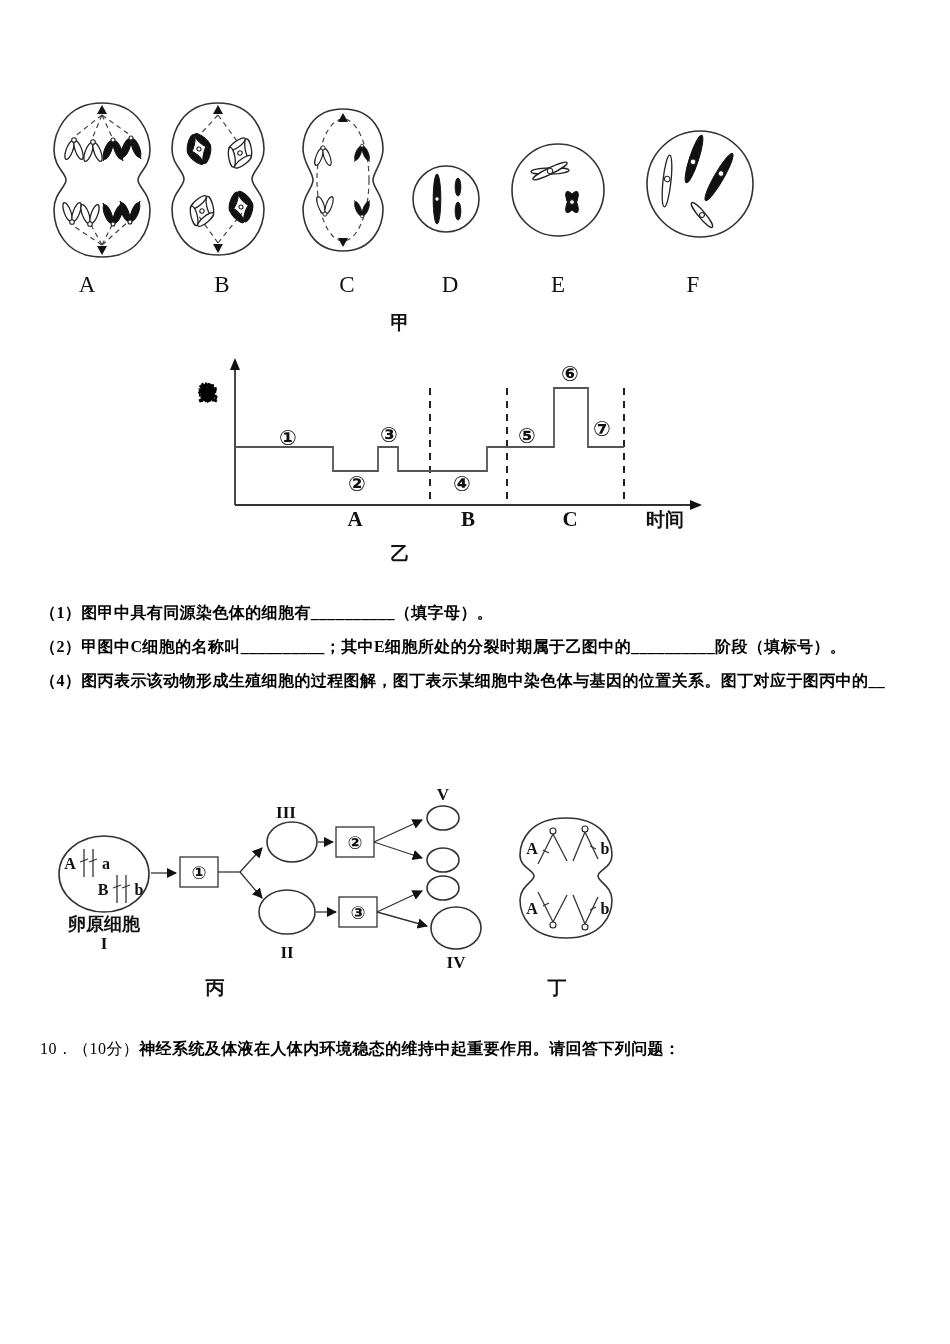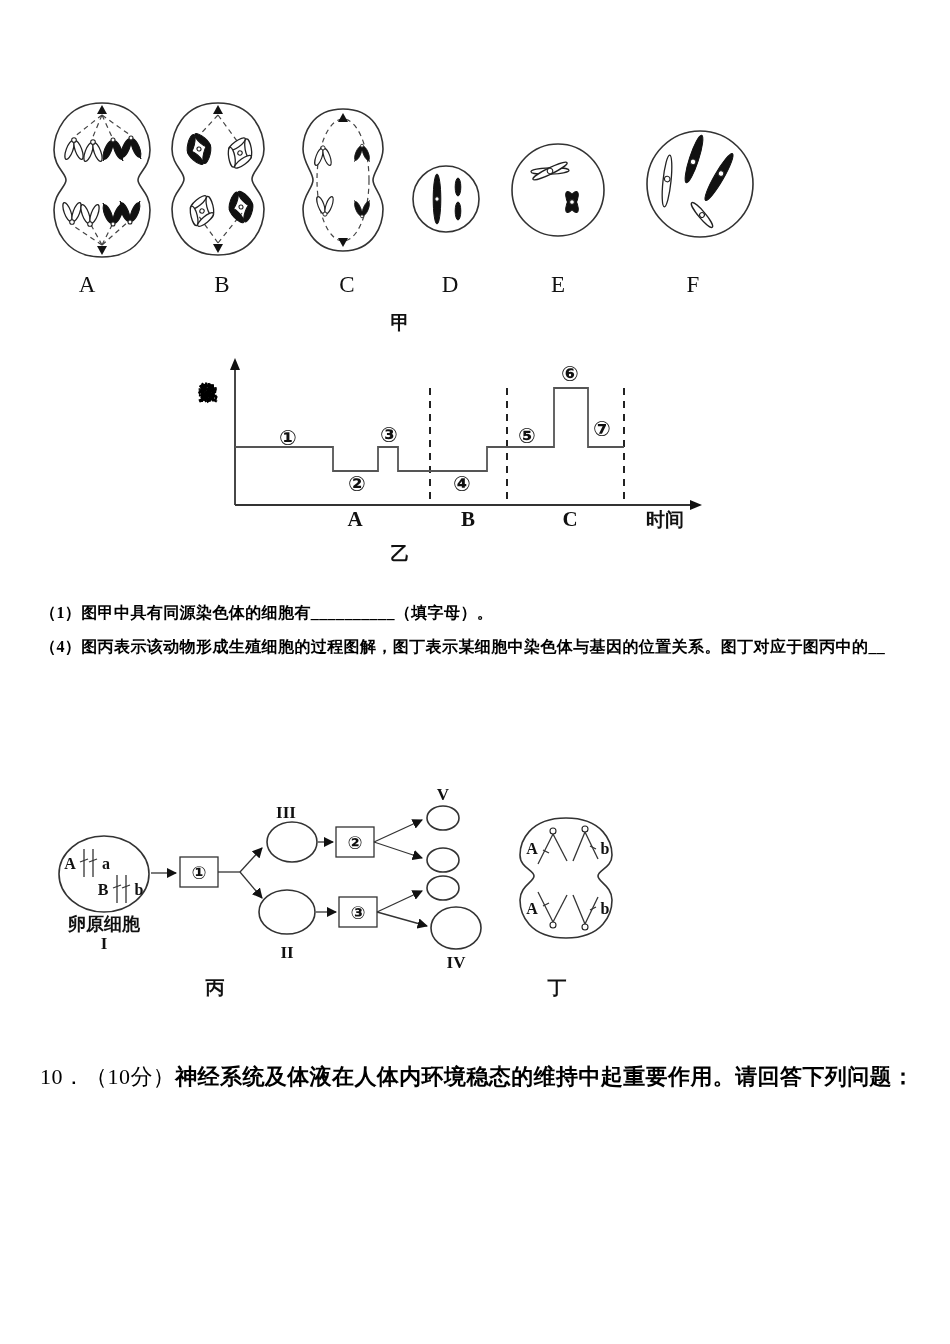--- a/index.html
+++ b/index.html
@@ -22,21 +22,21 @@
   .cellletter{font-size:23px;}
   .cap{font-size:19px;font-weight:700;}
   .romnum{font-size:17px;font-weight:700;}
   .genetxt{font-size:16px;font-weight:700;}
   .boxnum{font-family:"DejaVu Sans",sans-serif;font-size:18px;font-weight:700;}
   .cnlabel{font-size:18px;font-weight:700;}
   .ylab{position:absolute;left:199px;top:366px;writing-mode:vertical-rl;text-orientation:upright;
         font-size:19px;font-weight:700;letter-spacing:1px;line-height:1;}
   .qtext{position:absolute;left:40px;top:602px;width:885px;}
   .qtext p{margin:0 0 12px 0;font-size:16px;font-weight:600;line-height:1.38;letter-spacing:.4px;}
-  .q10{position:absolute;left:40px;top:1038px;width:885px;font-size:22px;line-height:1.4;letter-spacing:.4px;margin-top:24px;}
+  .q10{position:absolute;left:40px;top:1038px;width:885px;font-size:16px;line-height:1.4;letter-spacing:.4px;}
   .q10 .pre{font-weight:400;}
   .q10 .txt{font-weight:700;}
 </style>
 </head>
 <body>
 
 <div class="page">
 
   <svg class="abs" style="left:0;top:95px" width="950" height="250" viewBox="0 0 950 250">
     <defs>
@@ -201,20 +201,21 @@
 
     <text class="phase" x="355" y="176" text-anchor="middle">A</text>
     <text class="phase" x="468" y="176" text-anchor="middle">B</text>
     <text class="phase" x="570" y="176" text-anchor="middle">C</text>
     <text class="cap" x="665" y="176" text-anchor="middle">时间</text>
     <text class="cap" x="400" y="210" text-anchor="middle">乙</text>
   </svg>
 
   <div class="qtext">
     <p>（1）图甲中具有同源染色体的细胞有__________（填字母）。</p>
+    <p>（2）甲图中C细胞的名称叫__________；其中E细胞所处的分裂时期属于乙图中的__________阶段（填标号）。</p>
     <p>（4）图丙表示该动物形成生殖细胞的过程图解，图丁表示某细胞中染色体与基因的位置关系。图丁对应于图丙中的__</p>
   </div>
 
   <svg class="abs" style="left:0;top:780px" width="950" height="230" viewBox="0 0 950 230">
     <defs>
       <marker id="arrow" viewBox="0 0 10 10" refX="9" refY="5" markerWidth="8" markerHeight="8" orient="auto-start-reverse">
         <path d="M0,0 L10,5 L0,10 Z" fill="#111"></path>
       </marker>
     </defs>
 

